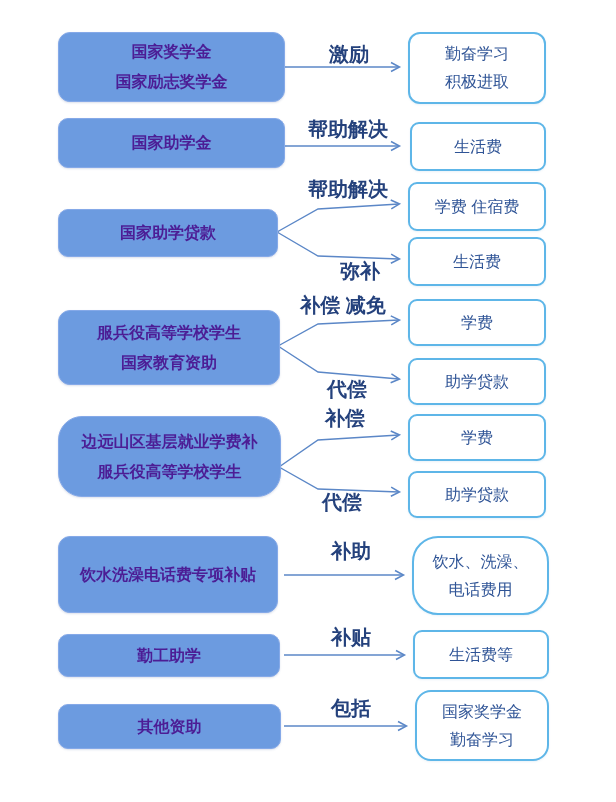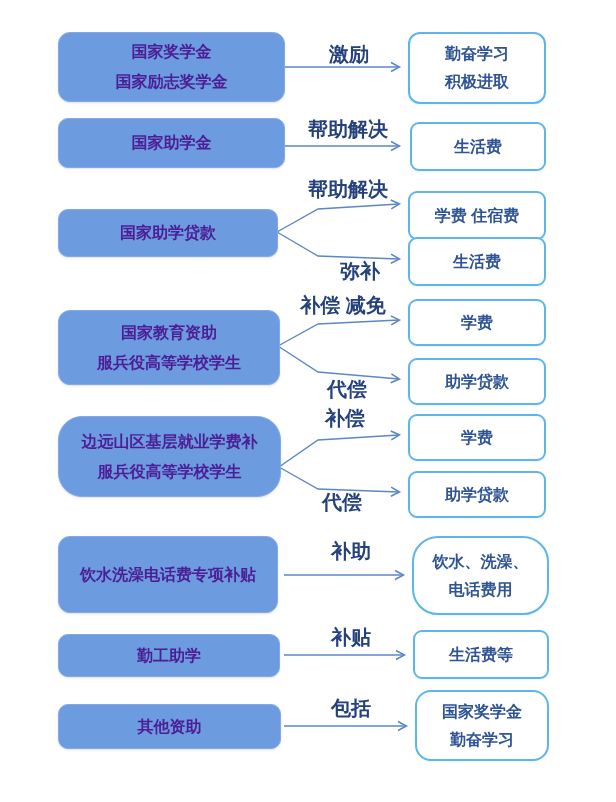--- a/index.html
+++ b/index.html
@@ -8,21 +8,21 @@
     font-family:"Liberation Sans","DejaVu Sans",sans-serif;overflow:hidden;
   }
   .src-box{
     position:absolute;background:#6C9BE0;border:1px solid #85A9E8;border-radius:10px;
     color:#4c1d95;font-weight:bold;font-size:16px;
     display:flex;flex-direction:column;align-items:center;justify-content:center;
     text-align:center;line-height:1.85;box-shadow:0 1px 2px rgba(60,90,150,.18);
   }
   .tgt-box{
     position:absolute;background:#ffffff;border:2px solid #5EB6E8;border-radius:9px;
-    color:#2F5496;font-weight:bold;font-size:16px;
+    color:#2F5496;font-weight:normal;font-size:16px;
     display:flex;flex-direction:column;align-items:center;justify-content:center;
     text-align:center;line-height:1.75;box-shadow:0 1px 2px rgba(90,150,200,.12);
   }
   .arrow-label{
     position:absolute;width:120px;text-align:center;color:#24417C;
     font-weight:bold;font-size:20px;line-height:18px;
   }
   #connectors{position:absolute;left:0;top:0;width:616px;height:802px;}
   .ln{fill:none;stroke:#5B87C7;stroke-width:1.4px;}
 </style>
@@ -65,31 +65,31 @@
   </div>
   <div class="arrow-label" style="left:288px;top:120px">帮助解决</div>
   <div class="tgt-box" style="left:410px;top:122px;width:132px;height:45px">
     <div>生活费</div>
   </div>
 
   <div class="src-box" style="left:58px;top:209px;width:218px;height:46px">
     <div>国家助学贷款</div>
   </div>
   <div class="arrow-label" style="left:288px;top:180px">帮助解决</div>
-  <div class="tgt-box" style="left:408px;top:191px;width:134px;height:45px">
+  <div class="tgt-box" style="left:408px;top:182px;width:134px;height:45px">
     <div>学费 住宿费</div>
   </div>
   <div class="arrow-label" style="left:300px;top:262px">弥补</div>
   <div class="tgt-box" style="left:408px;top:237px;width:134px;height:45px">
     <div>生活费</div>
   </div>
 
   <div class="src-box" style="left:58px;top:310px;width:220px;height:73px;border-radius:12px">
+    <div>服兵役高等学校学生</div>
     <div>国家教育资助</div>
-    <div>服兵役高等学校学生</div>
   </div>
   <div class="arrow-label" style="left:283px;top:296px">补偿 减免</div>
   <div class="tgt-box" style="left:408px;top:299px;width:134px;height:43px">
     <div>学费</div>
   </div>
   <div class="arrow-label" style="left:287px;top:380px">代偿</div>
   <div class="tgt-box" style="left:408px;top:358px;width:134px;height:43px">
     <div>助学贷款</div>
   </div>
 

